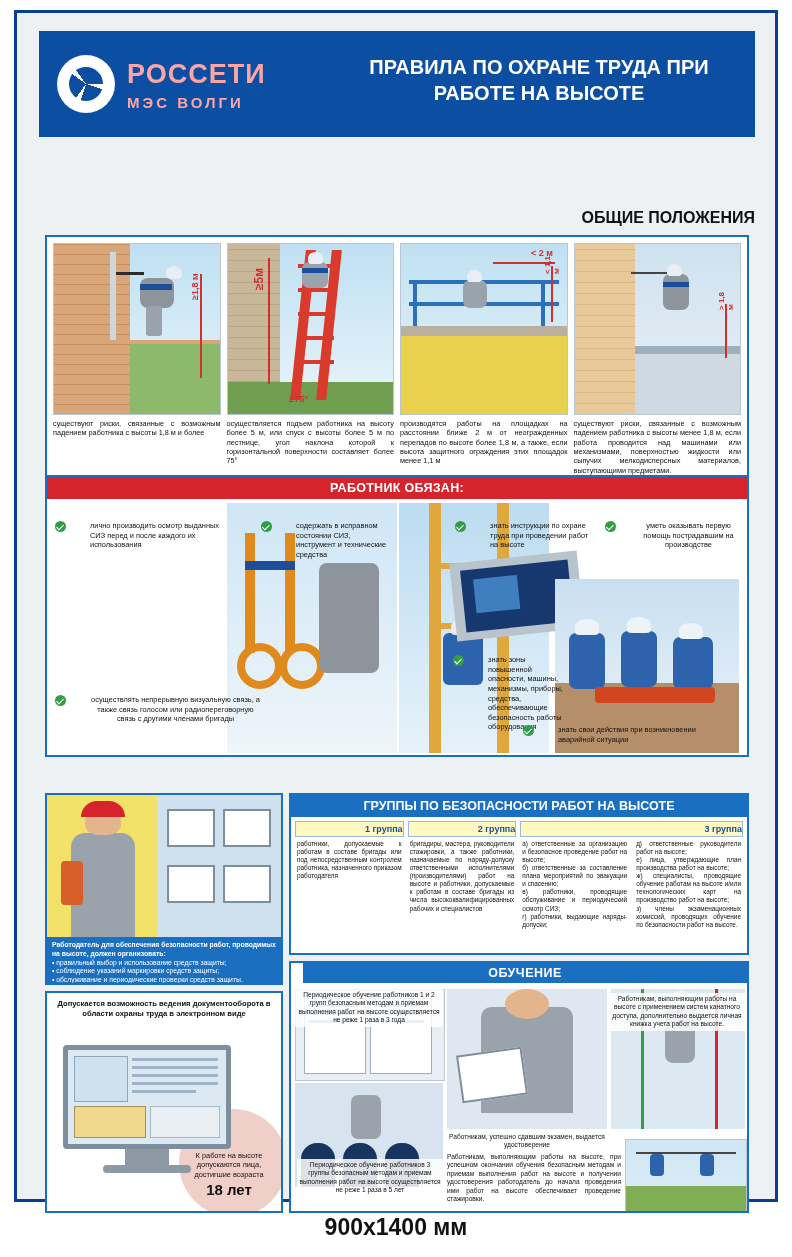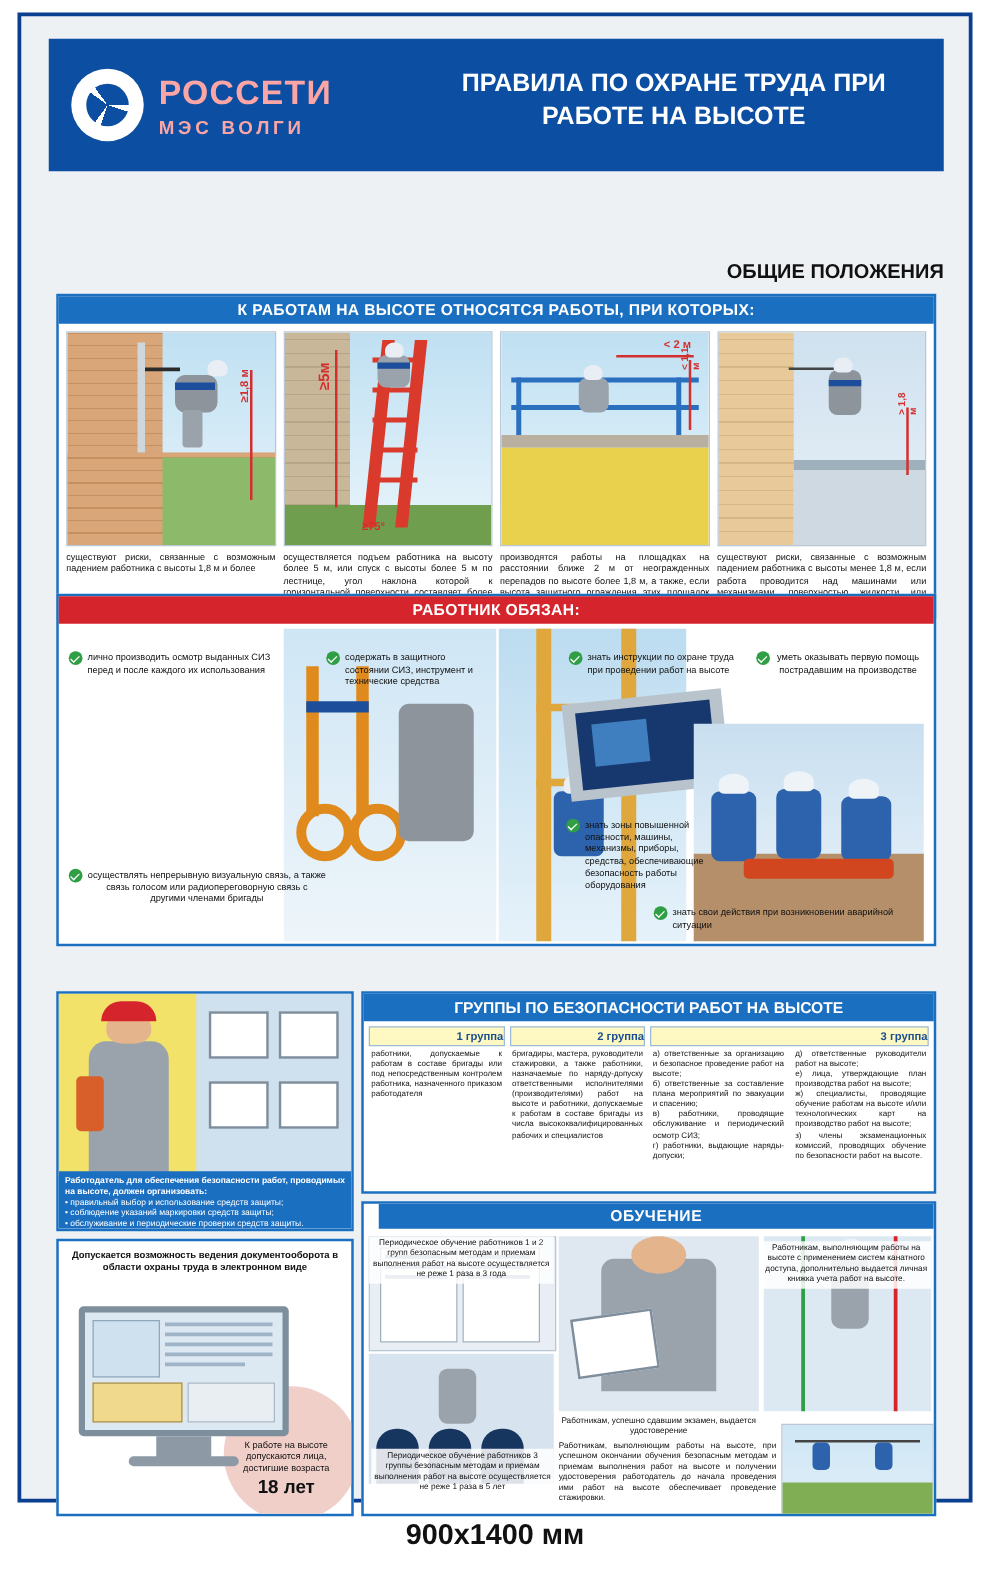--- a/index.html
+++ b/index.html
@@ -43,21 +43,21 @@
   .dimline{position:absolute;background:#d32f2f;}
   .dimtxt{position:absolute;color:#d32f2f;font-size:9px;font-weight:bold;}
 
   
   .b2{position:absolute;left:28px;top:462px;width:704px;height:282px;background:#ffffff;border:2px solid #1b6fc0;box-sizing:border-box;}
   .bar-red{background:#d6242c;color:#fff;font-size:12.5px;font-weight:bold;text-align:center;padding:4px 0;letter-spacing:.3px;}
   .b2-body{position:relative;height:258px;}
   .b2-art{position:absolute;background:linear-gradient(#cfe6f5,#eaf3fa);}
   .chk{display:inline-block;width:11px;height:11px;border-radius:50%;background:#2f9e44;position:relative;vertical-align:top;margin-right:4px;flex:0 0 auto;}
   .chk:after{content:"";position:absolute;left:3px;top:2px;width:3px;height:6px;border:solid #fff;border-width:0 1.6px 1.6px 0;transform:rotate(45deg);}
-  .note{position:absolute;font-size:7.4px;line-height:1.3;color:#111;display:flex;}
+  .note{position:absolute;font-size:7.4px;line-height:1.3;color:#111;display:flex;gap:20px;}
   .note b{font-weight:normal;}
 
   
   .b3{position:absolute;left:28px;top:780px;width:238px;height:192px;background:#ffffff;border:2px solid #1b6fc0;box-sizing:border-box;overflow:hidden;}
   .b3 .art{position:absolute;left:0;top:0;right:0;height:146px;background:#f2e26a;}
   .b3 .cap{position:absolute;left:0;right:0;bottom:0;height:46px;background:#1b6fc0;color:#fff;font-size:6.8px;line-height:1.3;padding:4px 5px;box-sizing:border-box;}
 
   .b4{position:absolute;left:28px;top:978px;width:238px;height:222px;background:#ffffff;border:2px solid #1b6fc0;box-sizing:border-box;overflow:hidden;}
   .b4 .t{font-size:7.6px;font-weight:bold;text-align:center;padding:6px 8px 2px;line-height:1.3;color:#111;}
   .b4 .monitor{position:absolute;left:16px;top:52px;width:168px;height:104px;}
@@ -98,21 +98,20 @@
         <div class="l1">РОССЕТИ</div>
         <div class="l2">МЭС ВОЛГИ</div>
       </div>
       <div class="hdr-title">ПРАВИЛА ПО ОХРАНЕ ТРУДА ПРИ РАБОТЕ НА ВЫСОТЕ</div>
     </div>
 
 
     <div class="sect-title">ОБЩИЕ ПОЛОЖЕНИЯ</div>
 
     <div class="b1">
-      <div class="bar-blue">К РАБОТАМ НА ВЫСОТЕ ОТНОСЯТСЯ РАБОТЫ, ПРИ КОТОРЫХ:</div>
 
       <div class="b1-imgs">
 
         <div class="b1-img">
           <div class="sky"></div>
           <div class="brickwall" style="left:0;top:0;width:76px;height:170px;"></div>
           <div class="brickwall" style="left:0;top:96px;width:170px;height:74px;"></div>
           <div class="grass" style="left:76px;width:94px;height:70px;background:#8cb96a;"></div>
           <div style="position:absolute;left:56px;top:8px;width:6px;height:88px;background:#cfd6dc;"></div>
           <div class="man" style="left:86px;top:34px;width:34px;height:30px;background:#8d949b;border-radius:8px;"></div>
@@ -215,21 +214,21 @@
           <div style="position:absolute;left:124px;top:44px;width:24px;height:16px;background:#eef3f7;border-radius:50% 50% 20% 20%;"></div>
           <div style="position:absolute;left:40px;top:108px;width:120px;height:16px;background:#d1461f;border-radius:4px;"></div>
         </div>
 
         <div class="note" style="left:8px;top:22px;width:166px;">
           <span class="chk"></span>
           <b>лично производить осмотр выданных СИЗ перед и после каждого их использования</b>
         </div>
         <div class="note" style="left:214px;top:22px;width:128px;">
           <span class="chk"></span>
-          <b>содержать в защитного состоянии СИЗ, инструмент и технические средства</b>
+          <b>содержать в исправном состоянии СИЗ, инструмент и технические средства</b>
         </div>
         <div class="note" style="left:408px;top:22px;width:140px;">
           <span class="chk"></span>
           <b>знать инструкции по охране труда при проведении работ на высоте</b>
         </div>
         <div class="note" style="left:558px;top:22px;width:132px;text-align:center;">
           <span class="chk"></span>
           <b>уметь оказывать первую помощь пострадавшим на производстве</b>
         </div>
         <div class="note" style="left:8px;top:196px;width:206px;text-align:center;">

